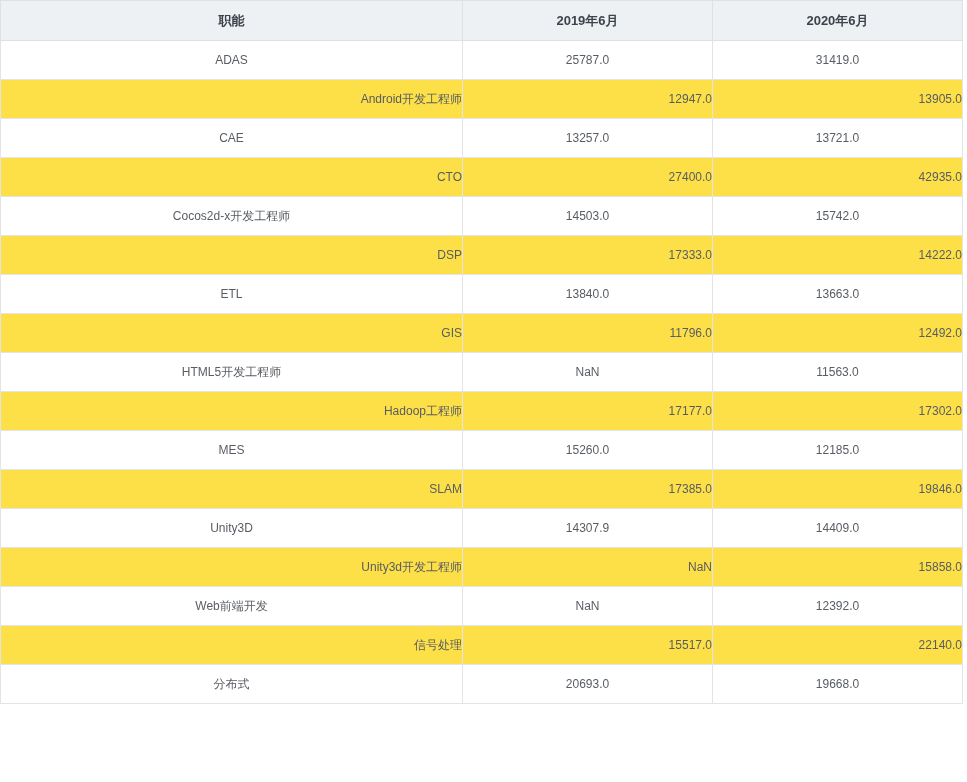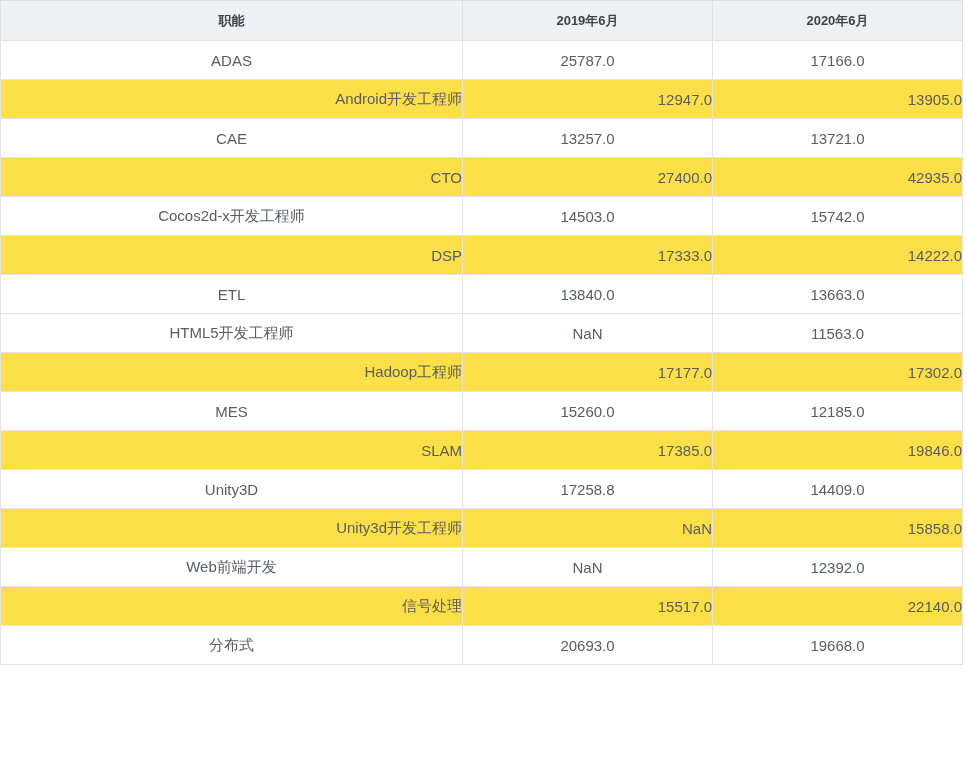--- a/index.html
+++ b/index.html
@@ -31,21 +31,21 @@
     font-size: 13px;
     height: 39px;
     text-align: center;
     vertical-align: middle;
     border: 1px solid #e0e0e0;
     padding: 0;
   }
   .data-table td {
     background: #ffffff;
     color: #585d63;
-    font-size: 15px;
+    font-size: 12px;
     height: 38px;
     text-align: center;
     vertical-align: middle;
     border: 1px solid #e4e4e4;
     padding: 0;
   }
   .data-table tr.stripe td {
     background: #fde047;
     text-align: right;
   }
@@ -64,21 +64,21 @@
       <tr>
         <th>职能</th>
         <th>2019年6月</th>
         <th>2020年6月</th>
       </tr>
     </thead>
     <tbody id="table-body">
   <tr>
     <td>ADAS</td>
     <td>25787.0</td>
-    <td>17166.0</td>
+    <td>31419.0</td>
   </tr>
 
   <tr class="stripe">
     <td>Android开发工程师</td>
     <td>12947.0</td>
     <td>13905.0</td>
   </tr>
 
   <tr>
     <td>CAE</td>
@@ -103,20 +103,25 @@
     <td>17333.0</td>
     <td>14222.0</td>
   </tr>
 
   <tr>
     <td>ETL</td>
     <td>13840.0</td>
     <td>13663.0</td>
   </tr>
 
+  <tr class="stripe">
+    <td>GIS</td>
+    <td>11796.0</td>
+    <td>12492.0</td>
+  </tr>
 
   <tr>
     <td>HTML5开发工程师</td>
     <td>NaN</td>
     <td>11563.0</td>
   </tr>
 
   <tr class="stripe">
     <td>Hadoop工程师</td>
     <td>17177.0</td>
@@ -130,21 +135,21 @@
   </tr>
 
   <tr class="stripe">
     <td>SLAM</td>
     <td>17385.0</td>
     <td>19846.0</td>
   </tr>
 
   <tr>
     <td>Unity3D</td>
-    <td>17258.8</td>
+    <td>14307.9</td>
     <td>14409.0</td>
   </tr>
 
   <tr class="stripe">
     <td>Unity3d开发工程师</td>
     <td>NaN</td>
     <td>15858.0</td>
   </tr>
 
   <tr>

